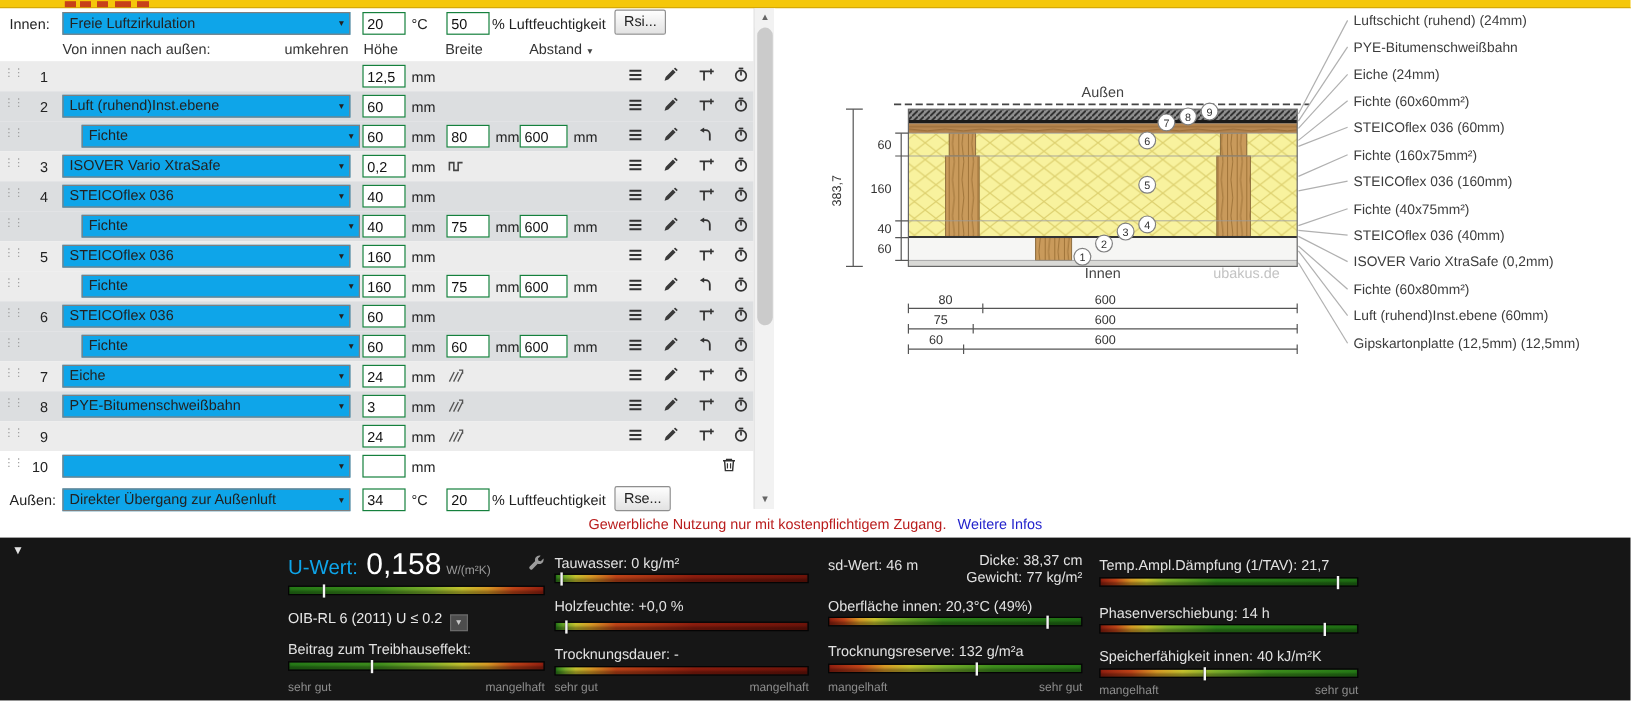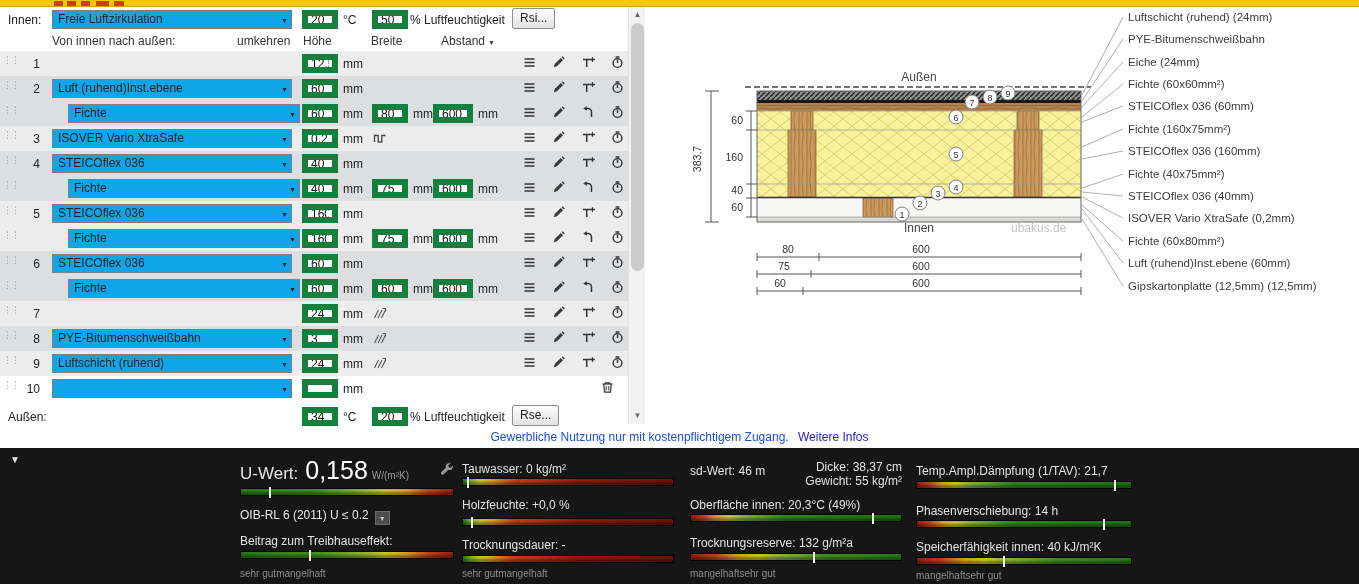--- a/index.html
+++ b/index.html
@@ -22,21 +22,21 @@
   .bg-a{background:#ececec}
   .bg-b{background:#dcdee0}
   .bg-w{background:#fff}
 
   .flabel{position:absolute;left:8px;top:6px}
   .sel{position:absolute;height:19px;top:3px;background:#0ea5e9;border:1px solid #7f7f7f;cursor:default}
   .sel .sel-t{display:block;line-height:17px;padding:0 14px 0 5px;white-space:nowrap;overflow:hidden}
   .sel .arr{position:absolute;right:3px;top:6px;font-size:7px;line-height:7px;color:#222}
   .c-sel{left:52px;width:240px}
   .sub .c-sel{left:68px;width:232px}
-  .inp{position:absolute;height:19px;top:3px;border:6px solid #15803d;background:#fff;font-family:inherit;font-size:12px;padding:0 3px;color:#111}
+  .inp{position:absolute;height:19px;top:3px;border:1px solid #15803d;background:#fff;font-family:inherit;font-size:12px;padding:0 3px;color:#111}
   .c-th{left:302px;width:36px}
   .u-th{left:343px}
   .c-w{left:372px;width:36px}
   .u-w{left:413px}
   .c-sp{left:433px;width:40px}
   .u-sp{left:478px}
   .unit{position:absolute;top:6px;color:#222}
   .c-drag{position:absolute;left:3px;top:5px;font-size:9px;line-height:8px;letter-spacing:-1px;color:#9a9a9a;cursor:grab}
   .c-num{position:absolute;left:14px;width:26px;top:6px;text-align:right}
   .c-type{position:absolute;left:373px;top:6px}
@@ -60,44 +60,44 @@
   .diagram svg{position:absolute;left:0;top:0}
   .diagram text{font-family:"Liberation Sans",sans-serif;font-size:11px;fill:#333}
   .diagram .t-place{font-size:12px;fill:#444}
   .diagram .t-dim{font-size:10.5px}
   .diagram .t-mark{font-size:9px}
   .diagram .t-water{font-size:12px;fill:#c3c3c3}
   .diagram .t-leg{font-size:11.5px;fill:#3c3c3c}
 
   
   .notice{position:absolute;left:0;top:430px;width:100%;height:18px;text-align:center;background:#fff}
-  .n-red{color:#1d4ed8}
+  .n-red{color:#b91c1c}
   .n-link{color:#2222cc;margin-left:6px;cursor:pointer}
 
   
   .results{position:absolute;left:0;top:448px;width:100%;height:136px;background:#161616;color:#cfcfcf}
   .res-toggle{position:absolute;left:10px;top:6px;font-size:10px;color:#e4e4e4;cursor:pointer}
   .rcol{position:absolute;top:8px;height:122px}
   .rc1{left:240px;width:214px}
   .rc2{left:462px;width:212px}
   .rc3{left:690px;width:212px}
   .rc4{left:916px;width:216px}
   .uline{position:absolute;left:0;top:0;width:100%;height:30px;white-space:nowrap}
-  .uw-lab{font-size:17px;color:#e5e5e5}
+  .uw-lab{font-size:17px;color:#0ea5e9}
   .uw-val{font-size:25px;color:#fff;margin-left:7px}
   .uw-unit{font-size:10px;color:#9a9a9a;margin-left:4px}
   .uw-wrench{position:absolute;right:0;top:6px;cursor:pointer}
   .rlab{position:absolute;left:0;font-size:12px;color:#e2e2e2;white-space:nowrap}
   .bar{position:absolute;left:0;right:0;height:8px;border:1px solid #040404;box-shadow:inset 0 -3px 2px rgba(0,0,0,.35)}
   .bar .mk{position:absolute;top:-2px;width:2px;height:11px;background:#f4f4f4;box-shadow:0 0 1px #000}
   .g-gr{background:linear-gradient(to right,#257a17 0%,#3f8f1d 35%,#7eb12c 55%,#c7c32e 68%,#d99b26 78%,#c04418 88%,#931f10 100%)}
   .g-rg{background:linear-gradient(to right,#931f10 0%,#c04418 12%,#d99b26 22%,#c7c32e 32%,#7eb12c 45%,#3f8f1d 65%,#257a17 100%)}
   .g-redheavy{background:linear-gradient(to right,#257a17 0%,#7eb12c 4%,#c7c32e 8%,#d99b26 14%,#c04418 24%,#8d1d0e 55%,#6e140a 100%)}
   .g-greenheavy{background:linear-gradient(to right,#8d1d0e 0%,#c04418 6%,#d99b26 12%,#c7c32e 18%,#7eb12c 26%,#2f851b 45%,#1f6f14 100%)}
-  .ends{position:absolute;left:0;right:0;display:flex;justify-content:flex-start;font-size:10px;color:#8d8d8d}
+  .ends{position:absolute;left:0;right:0;display:flex;justify-content:space-between;font-size:10px;color:#8d8d8d}
   .oib-line{position:absolute;left:0;font-size:12px;color:#e8e8e8;white-space:nowrap}
   .oib-dd{display:inline-block;width:15px;height:14px;margin-left:6px;background:#4d4d4d;border:1px solid #6a6a6a;text-align:center;font-size:7px;line-height:13px;color:#c9c9c9;vertical-align:-2px;cursor:pointer}
   .r-right{position:absolute;right:0;text-align:right;font-size:12px;color:#e2e2e2;white-space:nowrap}
 </style>
 </head>
 <body>
 
 <svg width="0" height="0" style="position:absolute">
   <defs>
     <symbol id="i-menu" viewBox="0 0 13 13">
@@ -423,20 +423,24 @@
             </svg></span>
         <span class="ic"><svg width="13" height="13">
               <use href="#i-clock"></use>
             </svg></span>
       </span>
     </div>
 
     <div class="frow lrow bg-a">
       <span class="c-drag">⋮⋮</span>
       <span class="c-num">7</span>
+      <div class="sel c-sel">
+          <span class="sel-t">Eiche</span>
+          <span class="arr">▼</span>
+        </div>
       <input class="inp c-th" value="24" style="">
       <span class="unit u-th">mm</span>
       <span class="c-type"><svg width="14" height="12">
             <use href="#i-hatch"></use>
           </svg></span>
       <span class="icons">
         <span class="ic"><svg width="13" height="13">
               <use href="#i-menu"></use>
             </svg></span>
         <span class="ic"><svg width="13" height="13">
@@ -475,24 +479,20 @@
             </svg></span>
         <span class="ic"><svg width="13" height="13">
               <use href="#i-clock"></use>
             </svg></span>
       </span>
     </div>
 
     <div class="frow lrow bg-a">
       <span class="c-drag">⋮⋮</span>
       <span class="c-num">9</span>
-      <div class="sel c-sel">
-          <span class="sel-t">Luftschicht (ruhend)</span>
-          <span class="arr">▼</span>
-        </div>
       <input class="inp c-th" value="24" style="">
       <span class="unit u-th">mm</span>
       <span class="c-type"><svg width="14" height="12">
             <use href="#i-hatch"></use>
           </svg></span>
       <span class="icons">
         <span class="ic"><svg width="13" height="13">
               <use href="#i-menu"></use>
             </svg></span>
         <span class="ic"><svg width="13" height="13">
@@ -516,20 +516,24 @@
         </div>
       <input class="inp c-th" value="" style="">
       <span class="unit u-th">mm</span>
       <span class="ic c-trash"><svg width="13" height="13">
             <use href="#i-trash"></use>
           </svg></span>
     </div>
 
     <div class="frow aussen-row">
       <span class="flabel">Außen:</span>
+      <div class="sel c-sel">
+        <span class="sel-t">Direkter Übergang zur Außenluft</span>
+        <span class="arr">▼</span>
+      </div>
       <input class="inp c-th" value="34" style="">
       <span class="unit u-th">°C</span>
       <input class="inp c-w" value="20" style="">
       <span class="unit" style="left:410px">% Luftfeuchtigkeit</span>
       <span class="btn" style="left:512px">Rse...</span>
     </div>
   </div>
 
   <div class="sbar">
     <span class="sbtn up">▲</span>
@@ -727,21 +731,21 @@
       <div class="bar g-redheavy" style="top:99px"></div>
       <div class="ends" style="top:112px">
         <span>sehr gut</span>
           <span>mangelhaft</span>
       </div>
     </div>
 
     <div class="rcol rc3">
       <div class="rlab" style="top:8px">sd-Wert: 46 m</div>
       <div class="r-right" style="top:4px">Dicke: 38,37 cm</div>
-      <div class="r-right" style="top:18px">Gewicht: 55 kg/m²</div>
+      <div class="r-right" style="top:18px">Gewicht: 77 kg/m²</div>
       <div class="rlab" style="top:42px">Oberfläche innen: 20,3°C (49%)</div>
       <div class="bar g-greenheavy" style="top:58px">
           <span class="mk" style="left:86%"></span>
         </div>
       <div class="rlab" style="top:80px">Trocknungsreserve: 132 g/m²a</div>
       <div class="bar g-rg" style="top:97px">
           <span class="mk" style="left:58%"></span>
         </div>
       <div class="ends" style="top:112px">
         <span>mangelhaft</span>

